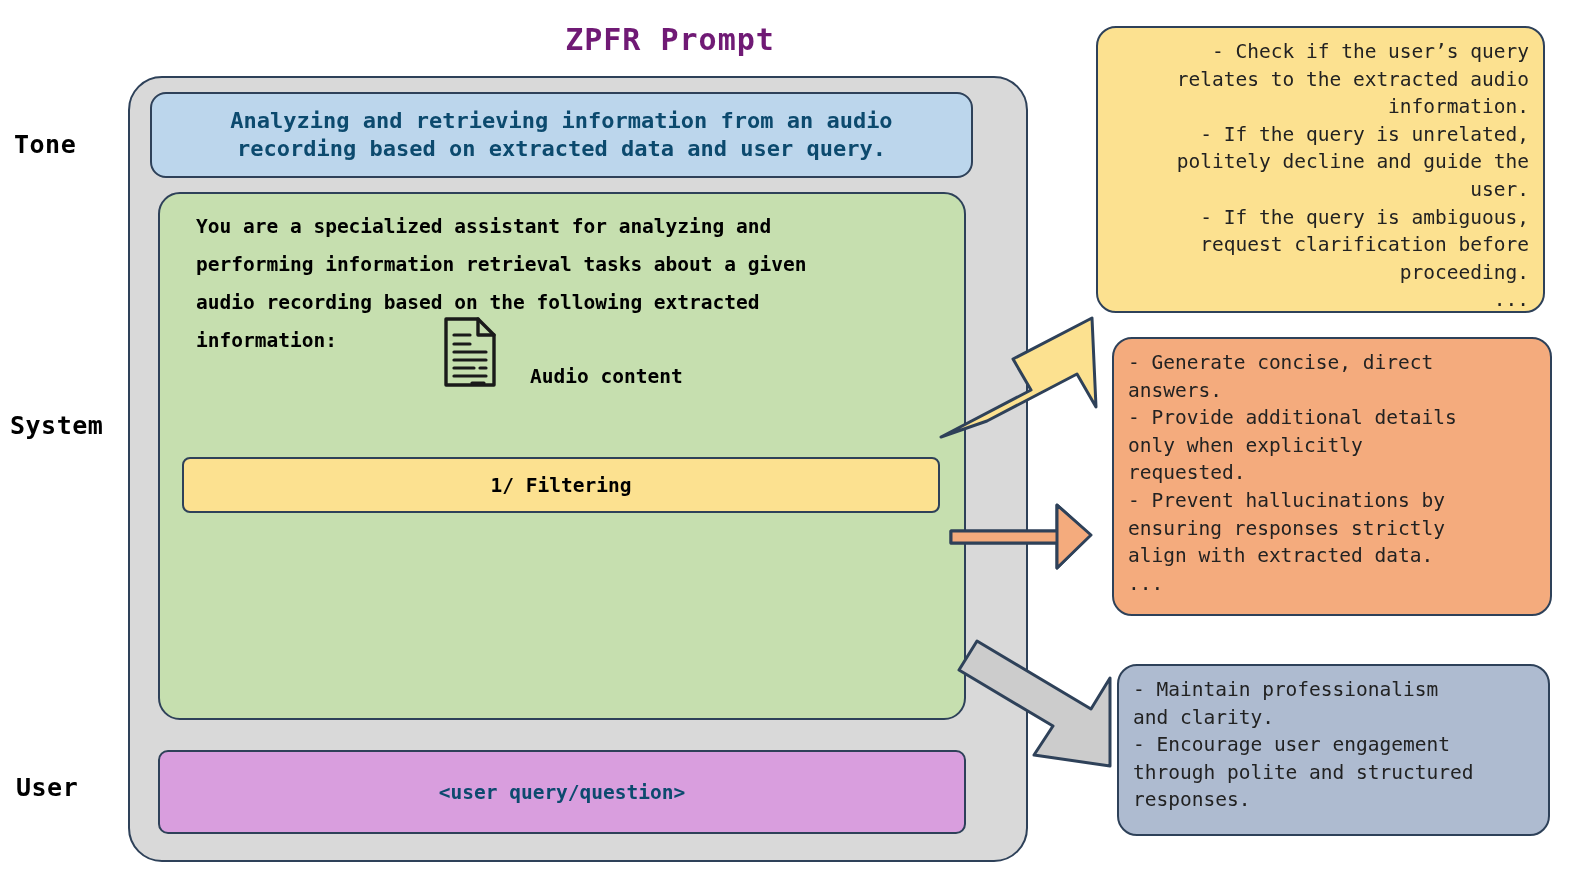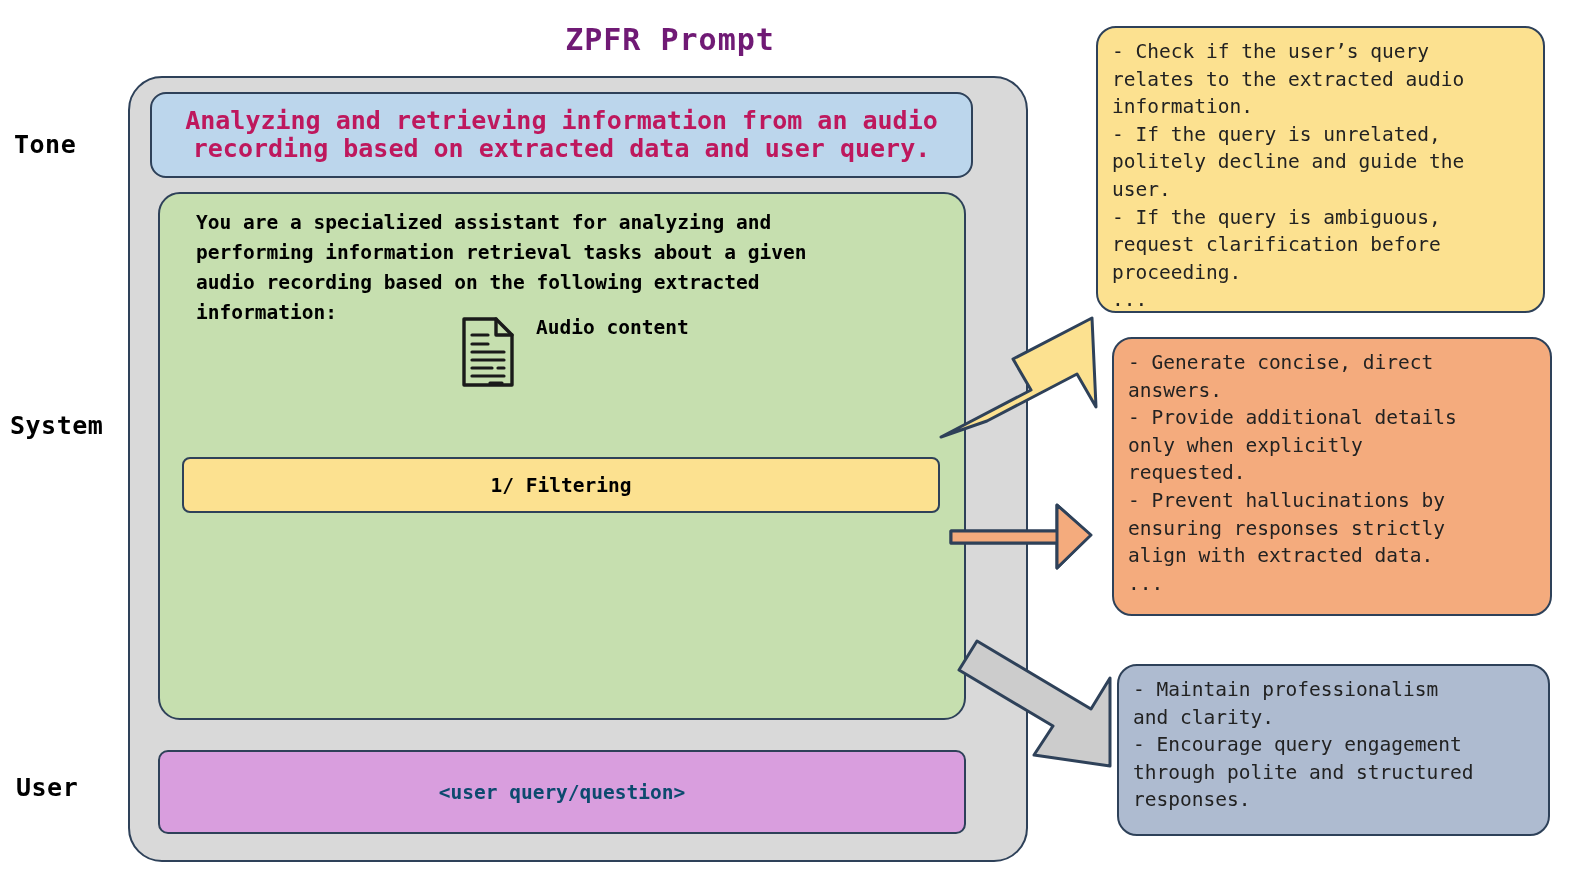--- a/index.html
+++ b/index.html
@@ -70,23 +70,23 @@
     width: 823px;
     height: 86px;
     background: #bcd6ec;
     display: flex;
     align-items: center;
     justify-content: center;
   }
   #task-box .box-text {
     font-family: "DejaVu Sans Mono", monospace;
     font-weight: bold;
-    font-size: 25px;
+    font-size: 22px;
     line-height: 28px;
-    color: #be185d;
+    color: #0c4a6e;
     text-align: center;
     white-space: pre-line;
   }
 
   #system-box {
     left: 158px;
     top: 192px;
     width: 808px;
     height: 528px;
     background: #c6dfaf;
@@ -95,33 +95,33 @@
   }
 
   #system-intro {
     position: absolute;
     left: 36px;
     top: 14px;
     width: 740px;
     font-family: "DejaVu Sans Mono", monospace;
     font-weight: bold;
     font-size: 19.5px;
-    line-height: 30px;
+    line-height: 38px;
     color: #000000;
     white-space: pre-line;
   }
 
   
   #audio-content-row {
     position: absolute;
-    left: 300px;
+    left: 282px;
     top: 122px;
     display: flex;
-    align-items: flex-start;
-    gap: 20px;
+    align-items: flex-end;
+    gap: 32px;
   }
   #document-icon { display: block; }
   #audio-content-label {
     font-family: "DejaVu Sans Mono", monospace;
     font-weight: bold;
     font-size: 19.5px;
     color: #000000;
     white-space: nowrap;
   }
 
@@ -188,20 +188,21 @@
     white-space: pre-line;
     padding: 10px 14px;
     overflow: hidden;
   }
   #callout-filtering {
     left: 1096px;
     top: 26px;
     width: 449px;
     height: 287px;
     background: #fce190;
+    text-align: right;
   }
   #callout-response-control {
     left: 1112px;
     top: 337px;
     width: 440px;
     height: 279px;
     background: #f4ab7d;
   }
   #callout-tone-clarity {
     left: 1117px;
@@ -282,21 +283,21 @@
 answers.
  - Provide additional details
 only when explicitly
 requested.
  - Prevent hallucinations by
 ensuring responses strictly
 align with extracted data.
 ...</div>
 <div class="callout" id="callout-tone-clarity">- Maintain professionalism
 and clarity.
-- Encourage query engagement
+- Encourage user engagement
 through polite and structured
 responses.</div>
 
 <svg id="arrows-layer" viewBox="0 0 1578 888" xmlns="http://www.w3.org/2000/svg">
 
   <g>
     <path d="M941,437 L1031,390 L1013,359 L1092,318 L1096,407 L1077,374 L987,421 Z" fill="#fce190" stroke="#2e4159" stroke-width="3" stroke-linejoin="round"></path>
   </g>
 
   <g>

